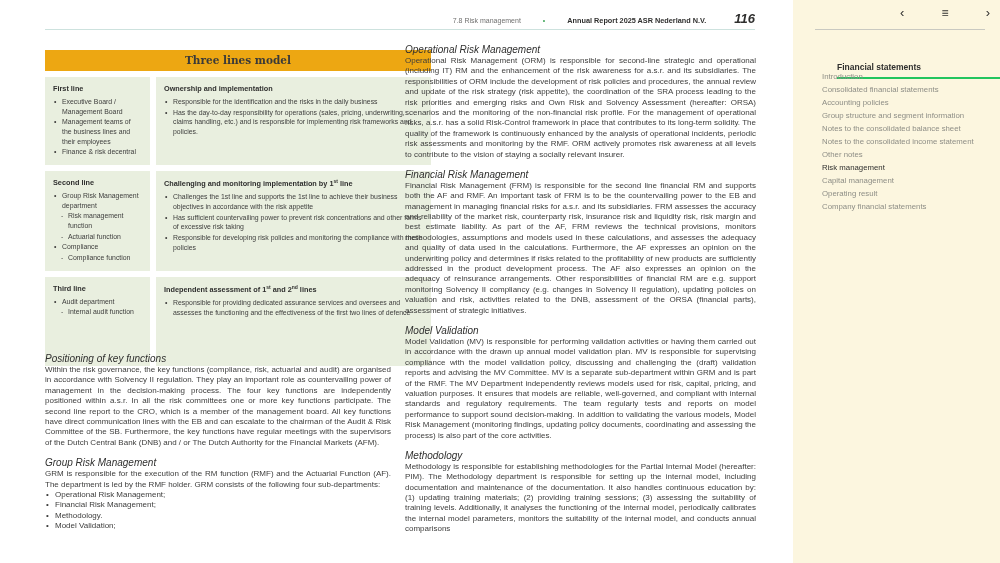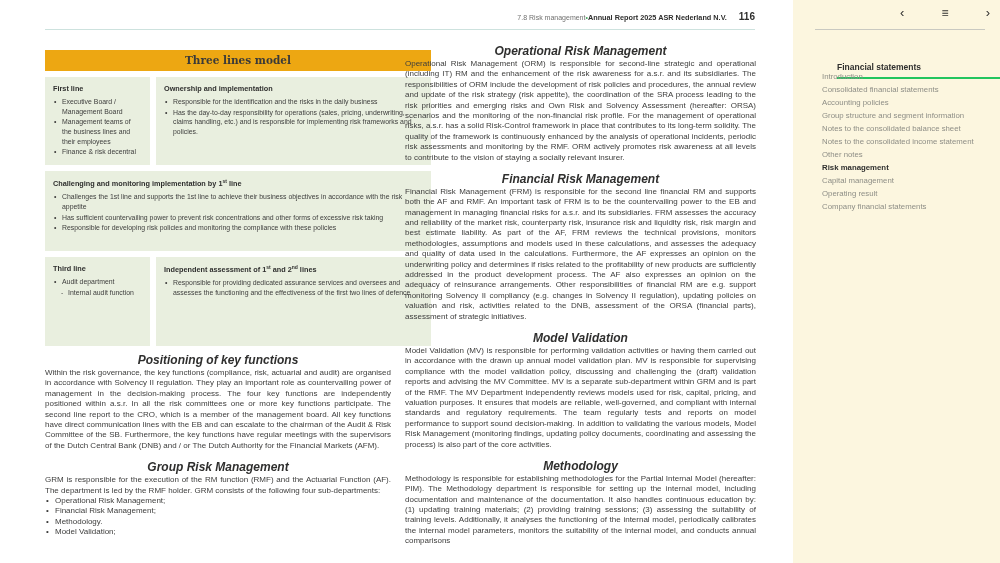--- a/index.html
+++ b/index.html
@@ -31,31 +31,31 @@
   .sb-heading {
     position:absolute; left:837px; top:62px; width:170px;
     font-size:8.5px; font-weight:bold; color:#2f2f2e;
     padding-bottom:5px; border-bottom:2px solid #22c55e;
   }
   .sb-list {
     position:absolute; left:822px; top:70px; width:172px;
     list-style:none; font-size:7.8px; line-height:13px; color:#8e8e86;
   }
   .sb-list li { cursor:pointer; white-space:nowrap; }
-  .sb-list li.active { color:#2f2f2e; font-weight:bold; }
+  .sb-list li.active { color:#2f2f2e; font-weight:normal; }
 
   
   .doc-header {
     position:absolute; left:45px; top:11px; width:710px;
     text-align:right; font-size:7px; color:#70706f;
-    display:flex; justify-content:flex-end; align-items:baseline; gap:0;
+    display:flex; justify-content:flex-end; align-items:baseline; gap:22px;
   }
   .doc-header .rpt-title { font-weight:bold; color:#2f2f2e; font-size:7.3px; }
   .doc-header .dot { color:#46a85e; font-size:7px; }
-  .doc-header .pg-num { font-weight:bold; color:#2f2f2e; font-size:10px; margin-left:12px; }
+  .doc-header .pg-num { font-weight:bold; color:#2f2f2e; font-size:13px; margin-left:6px;font-style:italic; }
   .header-rule {
     position:absolute; left:45px; top:29px; width:710px; height:1px;
     background:#cde2de;
   }
 
   
   .tl-table { position:absolute; left:45px; top:50px; width:386px; }
   .tl-title {
     background:#eda712; color:#3a3a39;
     font-family:"DejaVu Serif", serif; font-weight:bold;
@@ -73,21 +73,21 @@
   .box-list { list-style:none; font-size:6.9px; line-height:1.4; color:#3d3d3c; }
   .box-list li { position:relative; padding-left:9px; margin-bottom:1px; }
   .box-list li.b1::before { content:"\2022"; position:absolute; left:1px; }
   .box-list li.b2 { padding-left:15px; }
   .box-list li.b2::before { content:"-"; position:absolute; left:8px; }
 
   
   .col-left  { position:absolute; left:45px;  top:353px; width:346px; }
   .col-right { position:absolute; left:405px; top:44px;  width:351px; }
   .sec { margin-bottom:9px; }
-  .sec-h { font-style:italic; font-weight:bold; font-size:12px; color:#2f2f2e; margin-bottom:1px;text-align:center; }
+  .sec-h { font-style:italic; font-weight:normal; font-size:10px; color:#2f2f2e; margin-bottom:1px; }
   .sec-p { font-size:8px; line-height:1.3; text-align:justify; }
   .plain-list { list-style:none; font-size:8px; line-height:1.3; }
   .plain-list li { position:relative; padding-left:10px; }
   .plain-list li::before { content:"\2022"; position:absolute; left:1px; }
 </style>
 </head>
 <body>
 
 <div class="side-panel"></div>
 
@@ -136,20 +136,30 @@
     <div class="tl-box tl-right">
       <div class="box-h">Ownership and implementation</div>
       <ul class="box-list">
         <li class="b1">Responsible for the identification and the risks in the daily business</li>
         <li class="b1">Has the day-to-day responsibility for operations (sales, pricing, underwriting, claims handling, etc.) and is responsible for implementing risk frameworks and policies.</li>
       </ul>
     </div>
   </div>
 
   <div class="tl-row r2">
+    <div class="tl-box tl-left">
+      <div class="box-h">Second line</div>
+      <ul class="box-list">
+        <li class="b1">Group Risk Management department</li>
+        <li class="b2">Risk management function</li>
+        <li class="b2">Actuarial function</li>
+        <li class="b1">Compliance</li>
+        <li class="b2">Compliance function</li>
+      </ul>
+    </div>
     <div class="tl-box tl-right">
       <div class="box-h"><span>Challenging and monitoring implementation by 1</span><sup>st</sup><span> line</span></div>
       <ul class="box-list">
         <li class="b1">Challenges the 1st line and supports the 1st line to achieve their business objectives in accordance with the risk appetite</li>
         <li class="b1">Has sufficient countervailing power to prevent risk concentrations and other forms of excessive risk taking</li>
         <li class="b1">Responsible for developing risk policies and monitoring the compliance with these policies</li>
       </ul>
     </div>
   </div>
 

